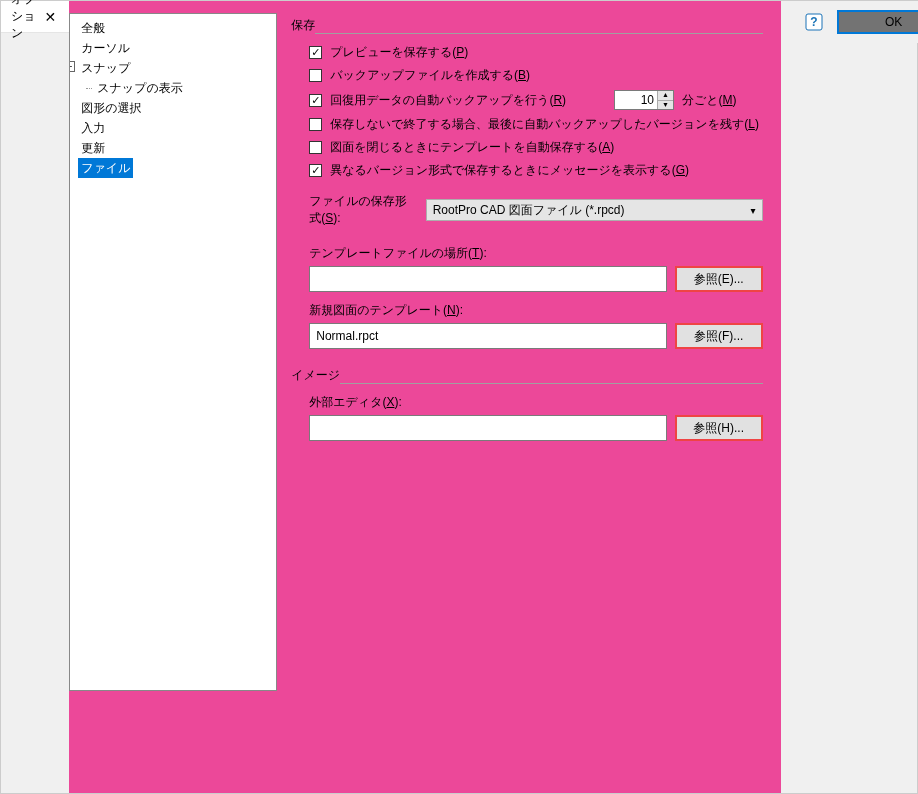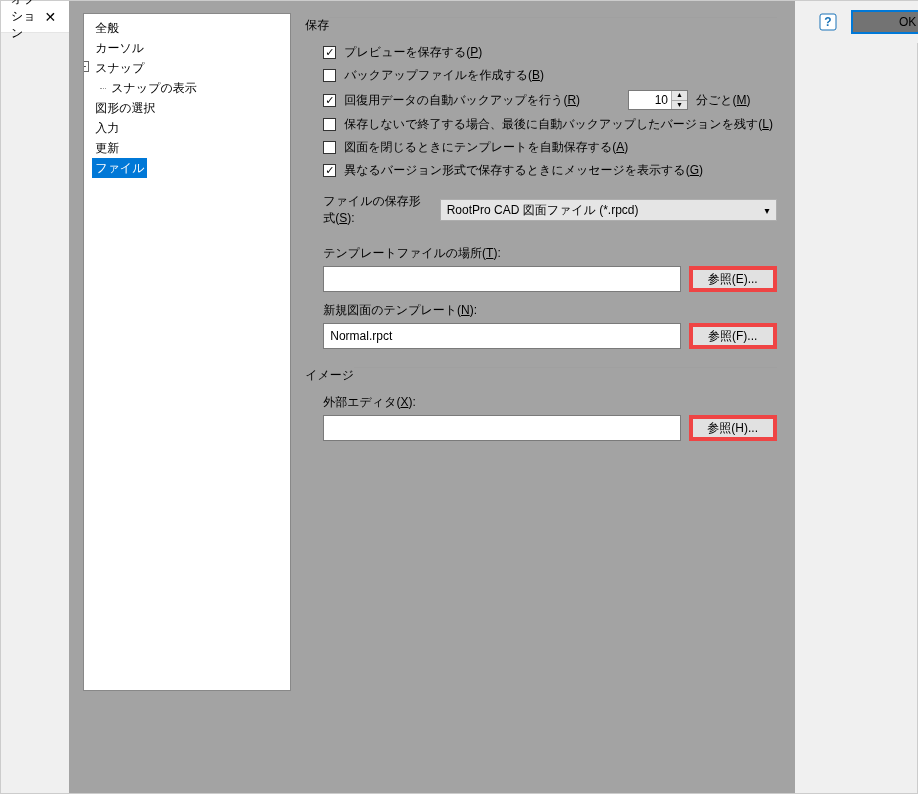--- a/index.html
+++ b/index.html
@@ -10,21 +10,21 @@
   width: 918px; height: 794px;
   overflow: hidden;
 }
 .window { width: 918px; height: 794px; border: 1px solid #ccc; display: flex; flex-direction: row; background: #f0f0f0; }
 .titlebar {
   height: 32px; display: flex; align-items: center; justify-content: space-between;
   padding: 0 10px; background: #fff; border-bottom: 1px solid #e5e5e5;
 }
 .titlebar .title { font-size: 12px; color: #000; }
 .close-btn { width: 36px; height: 28px; display: flex; align-items: center; justify-content: center; font-size: 14px; color: #000; cursor: default; }
-.body { flex: 1; display: flex; padding: 12px 14px 0 14px; gap: 10px; background: #a3a3a3; }
+.body { flex: 1; display: flex; padding: 12px 14px 0 0; gap: 10px; background: #ec4899; }
 .tree {
   width: 208px; height: 678px; background: #fff; border: 1px solid #888;
   padding: 4px 2px; overflow: auto; font-size: 12px;
 }
 .tree ul { list-style: none; padding-left: 16px; }
 .tree > ul { padding-left: 6px; }
 .tree li { white-space: nowrap; line-height: 20px; position: relative; }
 .tree .node { padding: 0 3px; display: inline-block; cursor: default; }
 .tree .node.selected { background: #0078d7; color: #fff; }
 .tree .expander {
@@ -32,38 +32,38 @@
   border: 1px solid #666; background: #fff; font-size: 10px; line-height: 9px;
   text-align: center; cursor: default; color: #000;
 }
 .tree li::before {
   content: ""; position: absolute; top: 10px; left: -8px; width: 6px; border-top: 1px dotted #999;
 }
 .tree > ul > li::before { display: none; }
 .tree li.has-child > ul > li::before { display: block; }
 .content { flex: 1; padding: 4px 4px 0 4px; }
 .group { margin-bottom: 18px; }
-.group-title { display: flex; align-items: flex-start; color: #000; margin-bottom: 10px; font-size: 12px; }
+.group-title { display: flex; align-items: flex-end; color: #000; margin-bottom: 10px; font-size: 12px; }
 .group-title .line { flex: 1; border-top: 1px solid #a0a0a0; height: 0; }
 .row { display: flex; align-items: center; margin: 6px 0 6px 18px; gap: 8px; }
 .row.indent { margin-left: 18px; }
 .checkbox { width: 13px; height: 13px; border: 1px solid #333; background: #fff; display: inline-flex; align-items: center; justify-content: center; flex-shrink: 0; }
 .checkbox.checked::after { content: "✓"; font-size: 11px; color: #000; line-height: 1; }
 .lbl { font-size: 12px; color: #000; }
 .lbl .uline { text-decoration: underline; }
 .spinner { margin-left: 40px; display: inline-flex; border: 1px solid #7a7a7a; background:#fff; height: 20px; align-items:center; }
 .spinner input { width: 42px; border: none; padding: 1px 3px; font-family: inherit; font-size: 12px; text-align: right; outline:none; }
 .spinner .btns { display:flex; flex-direction:column; width:16px; height:100%; border-left: 1px solid #aaa;}
 .spinner .btns span { flex:1; font-size:7px; text-align:center; line-height:8px; cursor:default; background:#e5e5e5;}
 .spinner .btns span:first-child { border-bottom:1px solid #aaa; }
 .select { background: #e5e5e5; border: 1px solid #adadad; height: 22px; display:inline-flex; align-items:center; padding:0 6px; width: 420px; justify-content: space-between; font-size:12px; }
 .select .arrow { font-size:10px; }
 .field-row { display:flex; align-items:center; margin: 4px 0 4px 18px; gap:8px; }
 .text-input { flex:1; height:26px; background:#fff; border:1px solid #7a7a7a; padding:3px 6px; font-family:inherit; font-size:12px; }
-.browse-btn { width:88px; height:26px; background:#e1e1e1; border:4px solid #ef4444; font-family:inherit; font-size:12px; cursor:default; }
+.browse-btn { width:88px; height:26px; background:#e1e1e1; border:2px solid #ef4444; font-family:inherit; font-size:12px; cursor:default; }
 .field-label { margin: 10px 0 4px 18px; font-size:12px; }
 .footer {
   height: 42px; display:flex; align-items:center; justify-content: flex-end; gap: 12px;
   padding: 0 18px; background:#f0f0f0;
 }
 .footer .help { margin-right:auto; margin-left:4px; width:22px; height:22px; display:flex; align-items:center; justify-content:center; }
 .help svg { display:block; }
 .btn { width:114px; height:24px; background:#737373; border:1px solid #adadad; font-family:inherit; font-size:12px; cursor:default; }
 .btn.primary { border: 1px solid #0078d7; outline: 1px solid #0078d7; outline-offset:-2px; }
 .file-format-row { display:flex; align-items:center; gap: 14px; margin: 14px 0 4px 18px; }

